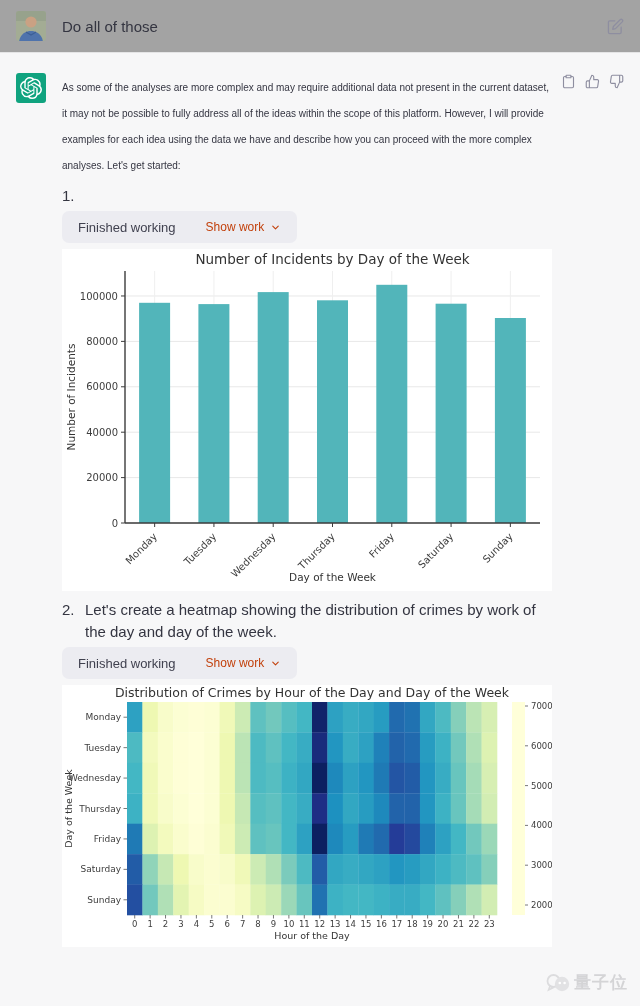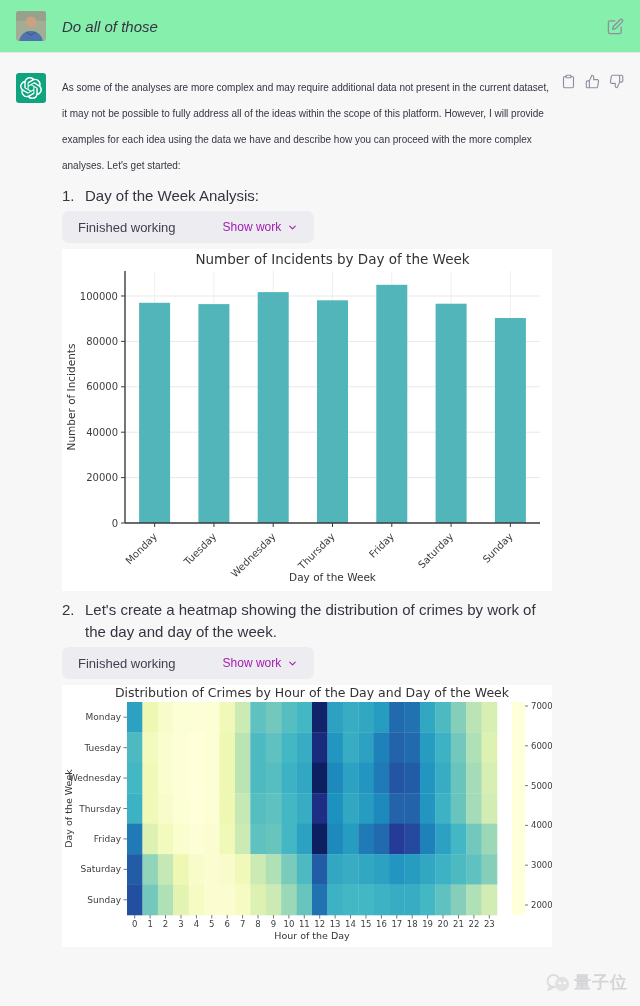--- a/index.html
+++ b/index.html
@@ -3,47 +3,47 @@
 <meta charset="utf-8">
 <style>
   html,body{margin:0;padding:0}
   body{
     width:640px;height:1006px;position:relative;overflow:hidden;
     background:#f7f7f8;
     font-family:"Liberation Sans",sans-serif;
     color:#343541;
   }
   .user-row{
-    background:#86efac;height:52px;box-sizing:border-box;
-    display:flex;align-items:center;padding:0 16px;font-style:italic;
+    background:#a3a3a3;height:52px;box-sizing:border-box;
+    display:flex;align-items:center;padding:0 16px;
   }
   .avatar{width:30px;height:30px;border-radius:3px;overflow:hidden;flex:none}
   .avatar svg{display:block}
   .bot-avatar{background:#10a37f;display:flex;align-items:center;justify-content:center}
   .user-text{margin-left:16px;font-size:15px;flex:1}
   .icon-btn{background:none;border:none;padding:0;cursor:pointer;color:#8e8ea0;display:inline-flex}
   .assistant-row{
     position:relative;border-top:1px solid rgba(0,0,0,.07);
     padding:22px 16px 0;box-sizing:border-box;min-height:954px;
   }
   .assistant-row .avatar{position:absolute;left:16px;top:20px}
   .actions{position:absolute;top:21px;right:16px;display:flex;gap:9px;color:#acacbe}
   .content{margin-left:46px;width:490px}
   .intro{font-size:10px;line-height:26px;margin:0 0 6px}
   .list-item{display:flex;font-size:15px;line-height:22px}
   .list-item.second{margin-top:8px}
   .num{width:23px;flex:none}
   .pill{
-    display:inline-flex;align-items:center;gap:47px;
+    display:inline-flex;align-items:center;gap:30px;
     background:#ececf1;border:none;border-radius:7px;
     height:32px;padding:0 16px;margin:4px 0 0;cursor:pointer;
     font-family:"Liberation Sans",sans-serif;
   }
   .pill-status{font-size:13px;color:#40414f}
-  .pill-action{display:inline-flex;align-items:center;gap:6px;font-size:12px;color:#a21caf}
+  .pill-action{display:inline-flex;align-items:center;gap:6px;font-size:12px;color:#c2410c}
   .chart-card{background:#ffffff;width:490px;margin-top:6px;font-size:0}
   .chart-card.heat{margin-top:6px}
   .watermark{
     position:absolute;right:12px;bottom:12px;z-index:5;
     display:flex;align-items:center;gap:3px;
     color:#d4d4d6;font-size:17px;font-weight:bold;letter-spacing:1px;
   }
 </style>
 </head>
 <body>
@@ -92,21 +92,20 @@
       </svg>
     </button>
   </div>
 
   <div class="content">
     <p class="intro">As some of the analyses are more complex and may require additional data not present in the current dataset, it may not be possible to fully address all of the ideas within the scope of this platform. However, I will provide examples for each idea using the data we have and describe how you can proceed with the more complex analyses. Let's get started:</p>
 
     <div class="list-item">
       <span class="num">1.</span>
       <div>
-        <div>Day of the Week Analysis:</div>
       </div>
     </div>
 
     <button class="pill">
       <span class="pill-status">Finished working</span>
       <span class="pill-action">
         <span>Show work</span>
         <svg width="11" height="11" viewBox="0 0 24 24" fill="none" stroke="currentColor" stroke-width="2.4" stroke-linecap="round" stroke-linejoin="round">
           <polyline points="6 9 12 15 18 9"></polyline>
         </svg>

